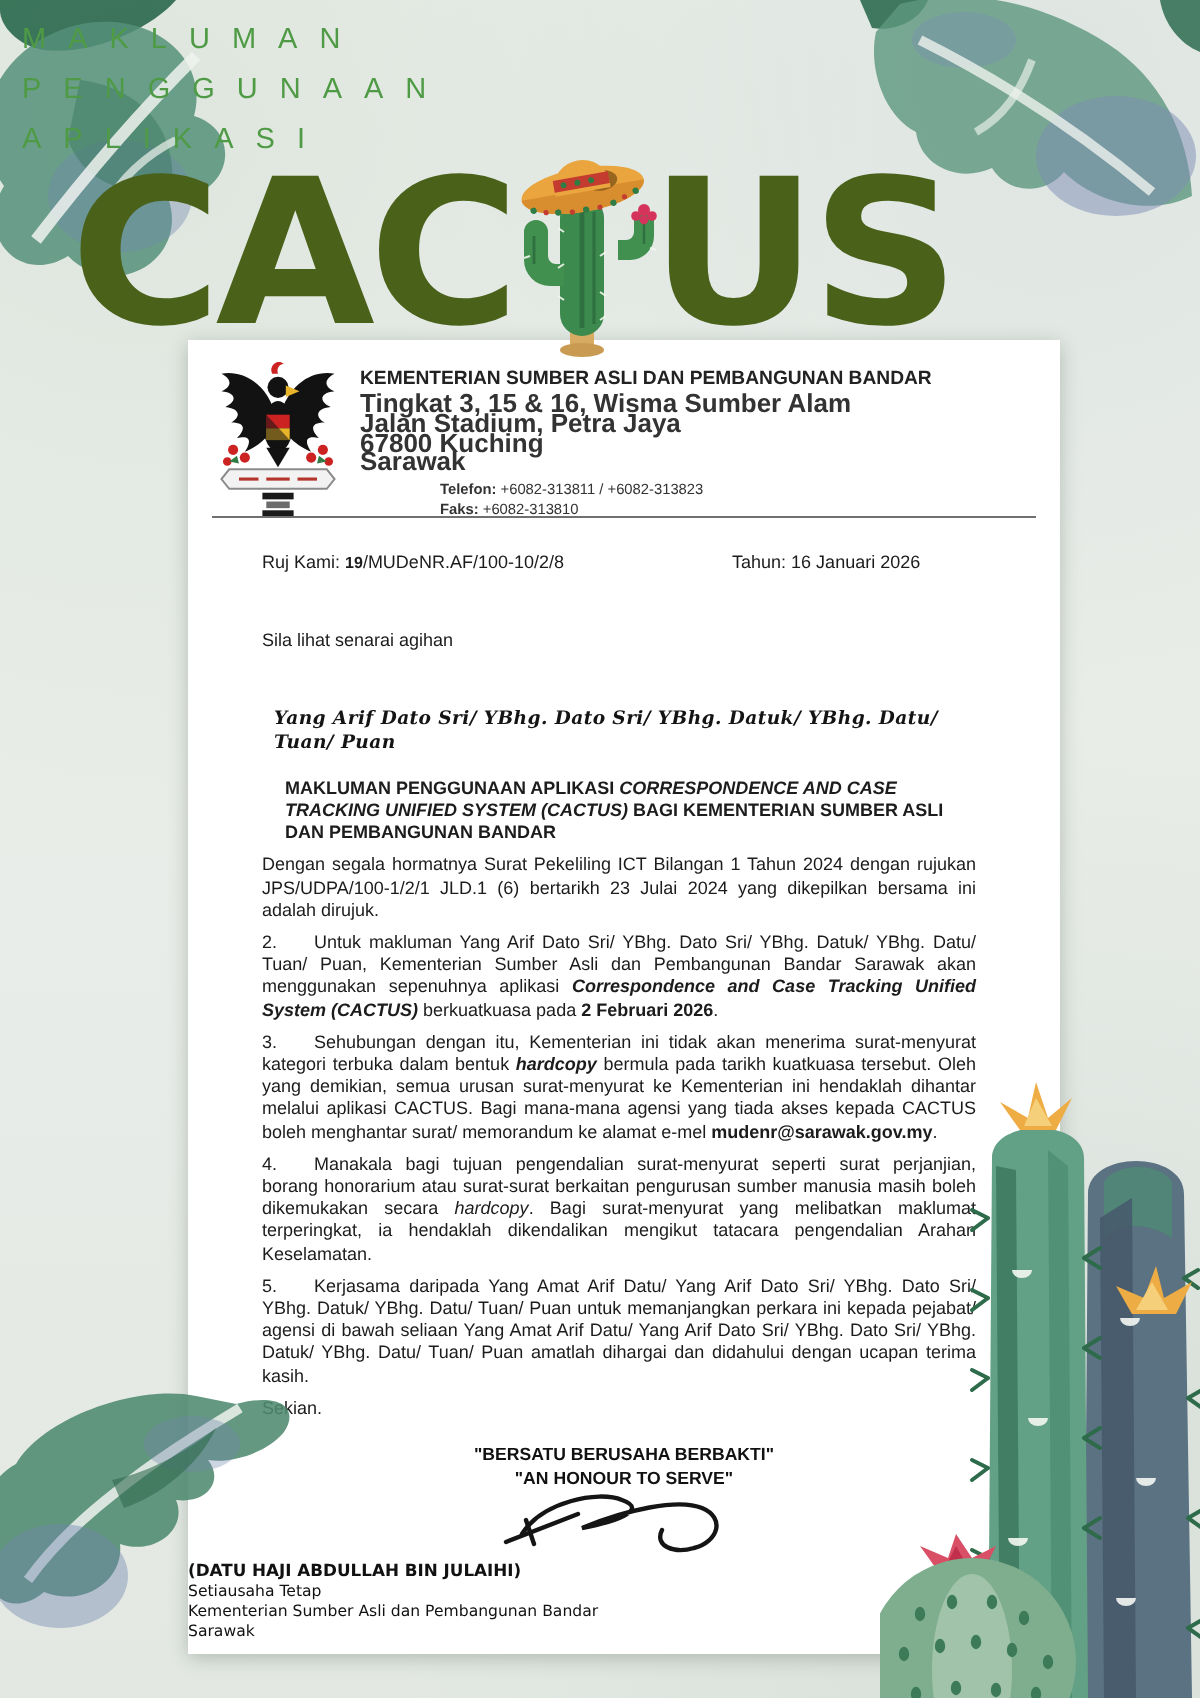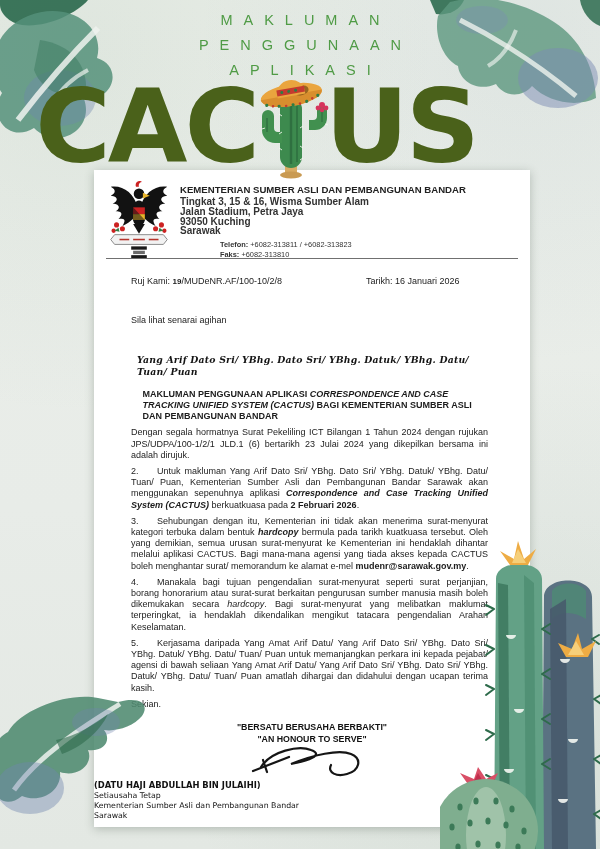--- a/index.html
+++ b/index.html
@@ -6,35 +6,35 @@
   .stage{position:relative;width:600px;height:849px;overflow:hidden;
     background:#eaeee9;
     background-image:
       radial-gradient(circle at 12% 6%, rgba(110,150,125,.10), transparent 38%),
       radial-gradient(circle at 88% 4%, rgba(110,140,160,.10), transparent 34%),
       radial-gradient(circle at 90% 85%, rgba(100,140,115,.10), transparent 40%),
       linear-gradient(180deg,#ebefe9 0%,#e8ece8 60%,#e3e8e3 100%);
     font-family:"Liberation Sans",sans-serif;}
   .deco{position:absolute;pointer-events:none;}
   
-  .hero{position:absolute;top:8px;left:0;width:600px;text-align:center;z-index:3;}
+  .hero{position:absolute;top:8px;left:0;width:600px;text-align:left;z-index:3;}
   .hero div{font-size:14.5px;line-height:25px;letter-spacing:11px;padding-left:11px;
     color:#4f9b45;font-weight:400;}
   .logo-row{position:absolute;top:76px;left:0;width:512px;display:flex;
     justify-content:center;align-items:flex-end;z-index:4;}
   .logo-text{font-family:"DejaVu Sans",sans-serif;font-weight:bold;font-size:103px;
     line-height:86px;letter-spacing:-3px;color:#4a611a;transform:scaleY(.98);}
   .mascot{margin:0 -6px -10px -6px;position:relative;z-index:5;}
   
   .paper{position:absolute;left:94px;top:170px;width:436px;height:657px;background:#ffffff;
     box-shadow:0 2px 9px rgba(50,70,55,.28);z-index:2;color:#1d1d1d;}
   .letterhead{position:absolute;top:11px;left:13px;right:10px;display:flex;gap:9px;}
   .lh-text{padding-top:3px;}
   .lh-name{font-size:9.6px;font-weight:bold;line-height:11px;color:#222;}
-  .lh-addr{font-size:10px;font-weight:bold;line-height:9.8px;color:#333;margin-top:2px;}
+  .lh-addr{font-size:13px;font-weight:bold;line-height:9.8px;color:#333;margin-top:2px;}
   .lh-contact{font-size:7.4px;line-height:9.4px;color:#333;margin-top:4px;margin-left:40px;}
   .lh-contact b{font-weight:bold;}
   .lh-link{color:#1155cc;text-decoration:underline;cursor:pointer;}
   .hr{position:absolute;top:88px;left:12px;right:12px;border-top:1px solid #707070;}
   .content{position:absolute;top:100px;left:37px;right:42px;font-size:9px;
     line-height:11.2px;color:#1c1c1c;}
   .ref-row{display:flex;justify-content:space-between;margin:6px 0 28px 0;}
   .ref-right{width:122px;}
   .sila{margin:0 0 28px 0;}
   .salutation{margin:0 0 12px 6px;font-family:"DejaVu Serif",serif;font-style:italic;
@@ -179,40 +179,40 @@
           <rect x="24" y="67" width="16" height="3.4"></rect>
           <rect x="26" y="71.5" width="12" height="3.4" fill="#6b6b6b"></rect>
           <rect x="24" y="76" width="16" height="3.4"></rect>
         </g>
       </svg>
       <div class="lh-text">
         <div class="lh-name">KEMENTERIAN SUMBER ASLI DAN PEMBANGUNAN BANDAR</div>
         <div class="lh-addr">
           <div>Tingkat 3, 15 &amp; 16, Wisma Sumber Alam</div>
           <div>Jalan Stadium, Petra Jaya</div>
-          <div>93050 Kuching</div>
+          <div>67800 Kuching</div>
           <div>Sarawak</div>
         </div>
         <div class="lh-contact">
           <div><b>Telefon:</b> <span>+6082-313811 / +6082-313823</span></div>
           <div><b>Faks:</b> <span>+6082-313810</span></div>
         </div>
       </div>
     </div>
 
     <div class="hr"></div>
 
     <div class="content">
       <div class="ref-row">
         <div>
           <span>Ruj Kami:</span>
           <b style="font-size:8px;">19</b><span>/MUDeNR.AF/100-10/2/8</span>
         </div>
         <div class="ref-right">
-          <span>Tarikh:</span>
+          <span>Tahun:</span>
           <span>16 Januari 2026</span>
         </div>
       </div>
 
       <div class="sila">Sila lihat senarai agihan</div>
 
       <div class="salutation">Yang Arif Dato Sri/ YBhg. Dato Sri/ YBhg. Datuk/ YBhg. Datu/ Tuan/ Puan</div>
 
       <div class="title-block">
         <b>MAKLUMAN PENGGUNAAN APLIKASI </b><b><i>CORRESPONDENCE AND CASE TRACKING UNIFIED SYSTEM (CACTUS)</i></b><b> BAGI KEMENTERIAN SUMBER ASLI DAN PEMBANGUNAN BANDAR</b>

